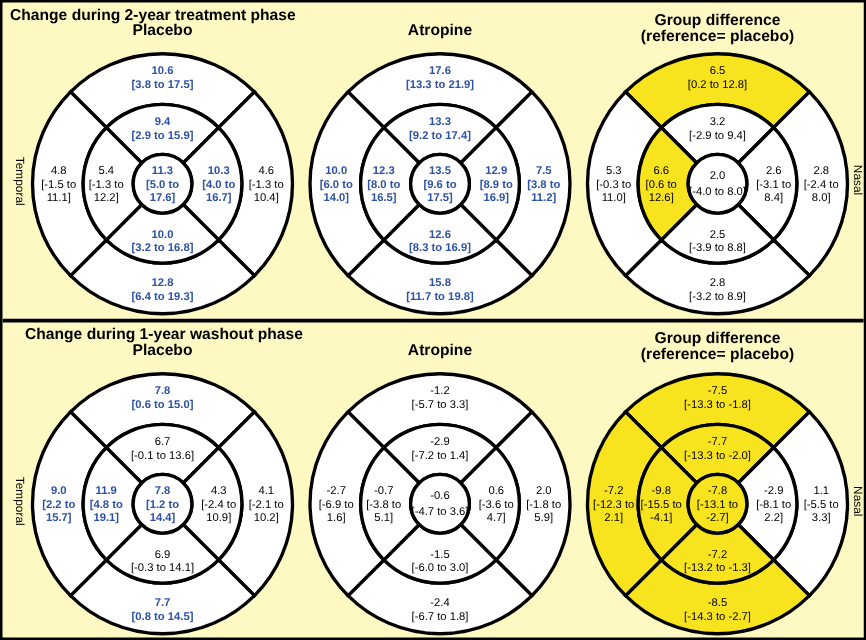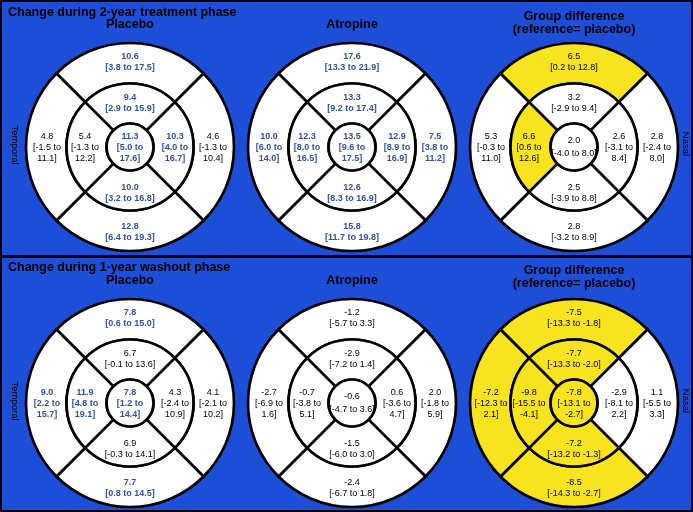--- a/index.html
+++ b/index.html
@@ -1,37 +1,37 @@
 <!DOCTYPE html>
 <html><head>
 <meta charset="utf-8">
 <style>
   html,body { margin:0; padding:0; background:#e8e8e8; }
   .figure {
-    position:relative; width:693px; height:512px; background:#1d4ed8;
+    position:relative; width:693px; height:512px; background:#fef9c3;
     border:2px solid #000; box-sizing:border-box;
     font-family:"Liberation Sans", sans-serif; overflow:hidden;
   }
   .panel-title { position:absolute; font-weight:bold; font-size:12.5px; color:#000; white-space:nowrap; }
   .col-title { position:absolute; width:200px; text-align:center; font-weight:bold; font-size:12.5px; color:#000; }
   .side-label {
     position:absolute; font-size:9.5px; color:#000; white-space:nowrap;
     transform:translate(-50%,-50%) rotate(90deg);
   }
   .divider { position:absolute; left:0; right:0; top:253px; height:3px; background:#000; }
   .grid { position:absolute; width:212px; height:212px; }
   .grid svg { display:block; }
 </style>
 </head>
 <body>
 
 <div class="figure">
 
   <div class="panel-title" style="left:6px; top:3px;">Change during 2-year treatment phase</div>
-  <div class="panel-title" style="left:6px; top:258px;">Change during 1-year washout phase</div>
+  <div class="panel-title" style="left:18px; top:258px;">Change during 1-year washout phase</div>
 
   <div class="col-title" style="left:28px; top:15px;">Placebo</div>
   <div class="col-title" style="left:250px; top:15px;">Atropine</div>
   <div class="col-title" style="left:472px; top:7px;">Group difference</div>
   <div class="col-title" style="left:472px; top:20px;">(reference= placebo)</div>
 
   <div class="col-title" style="left:28px; top:271px;">Placebo</div>
   <div class="col-title" style="left:250px; top:271px;">Atropine</div>
   <div class="col-title" style="left:472px; top:261px;">Group difference</div>
   <div class="col-title" style="left:472px; top:274px;">(reference= placebo)</div>

